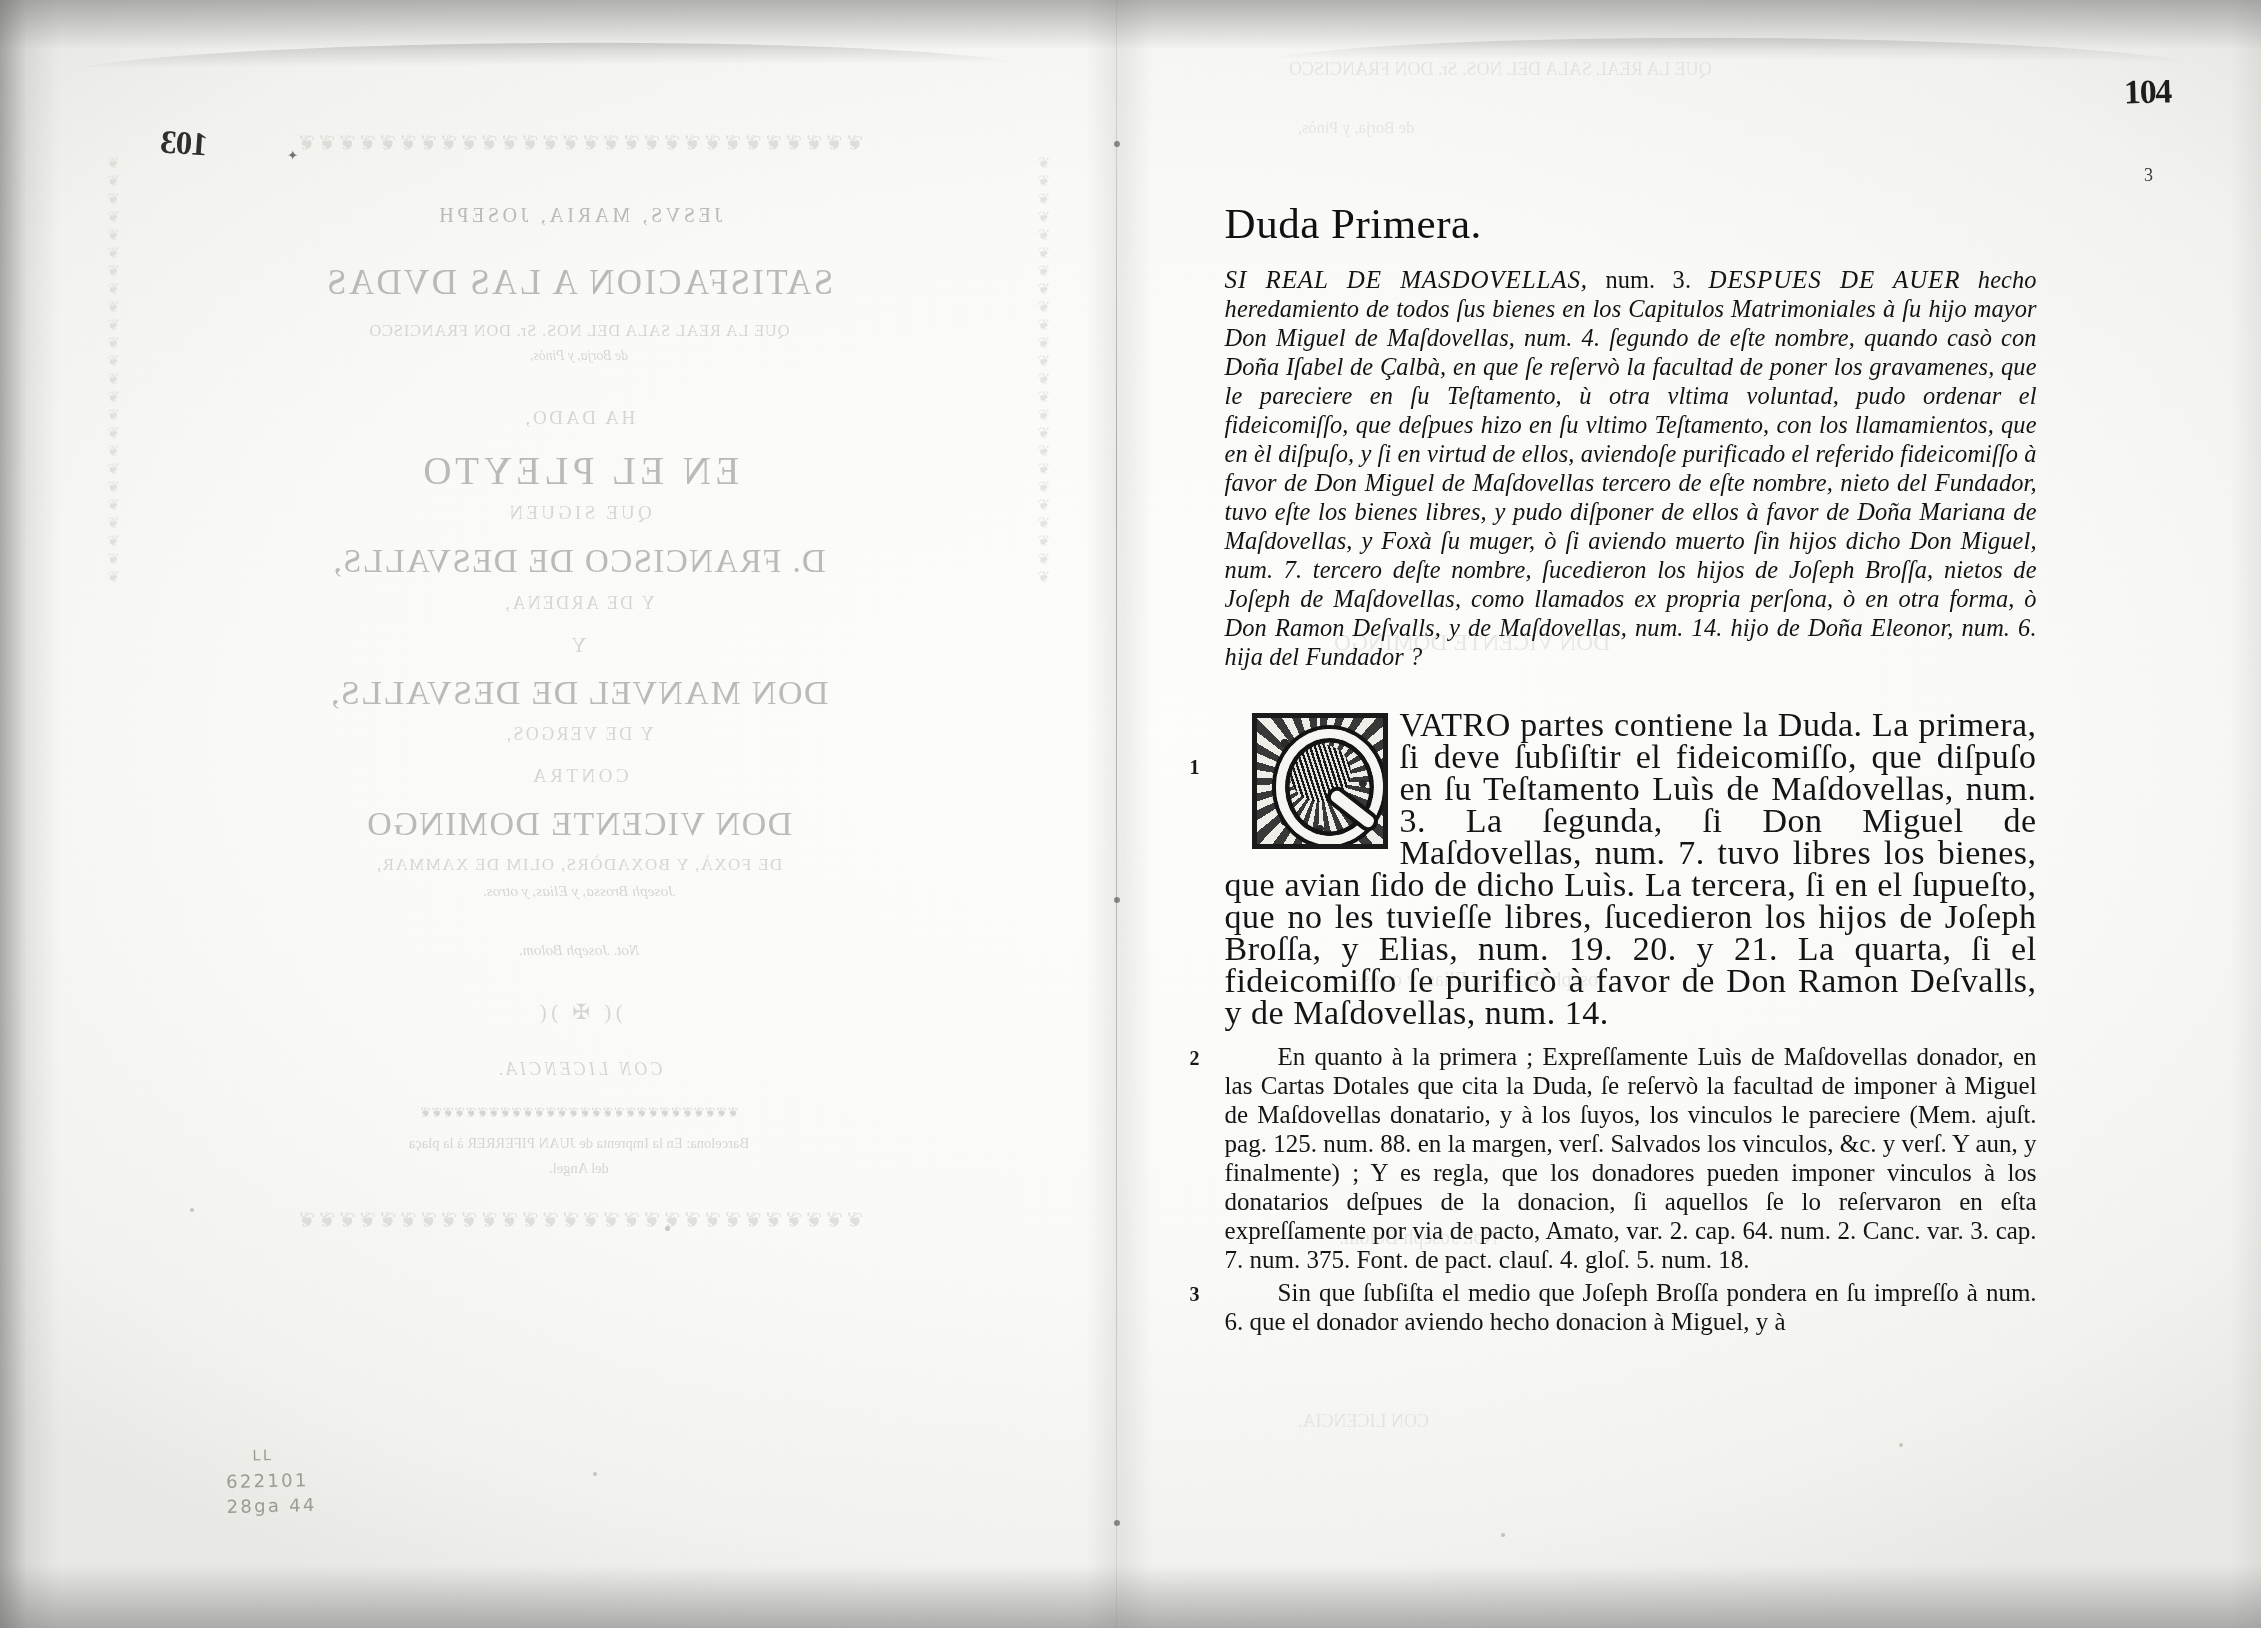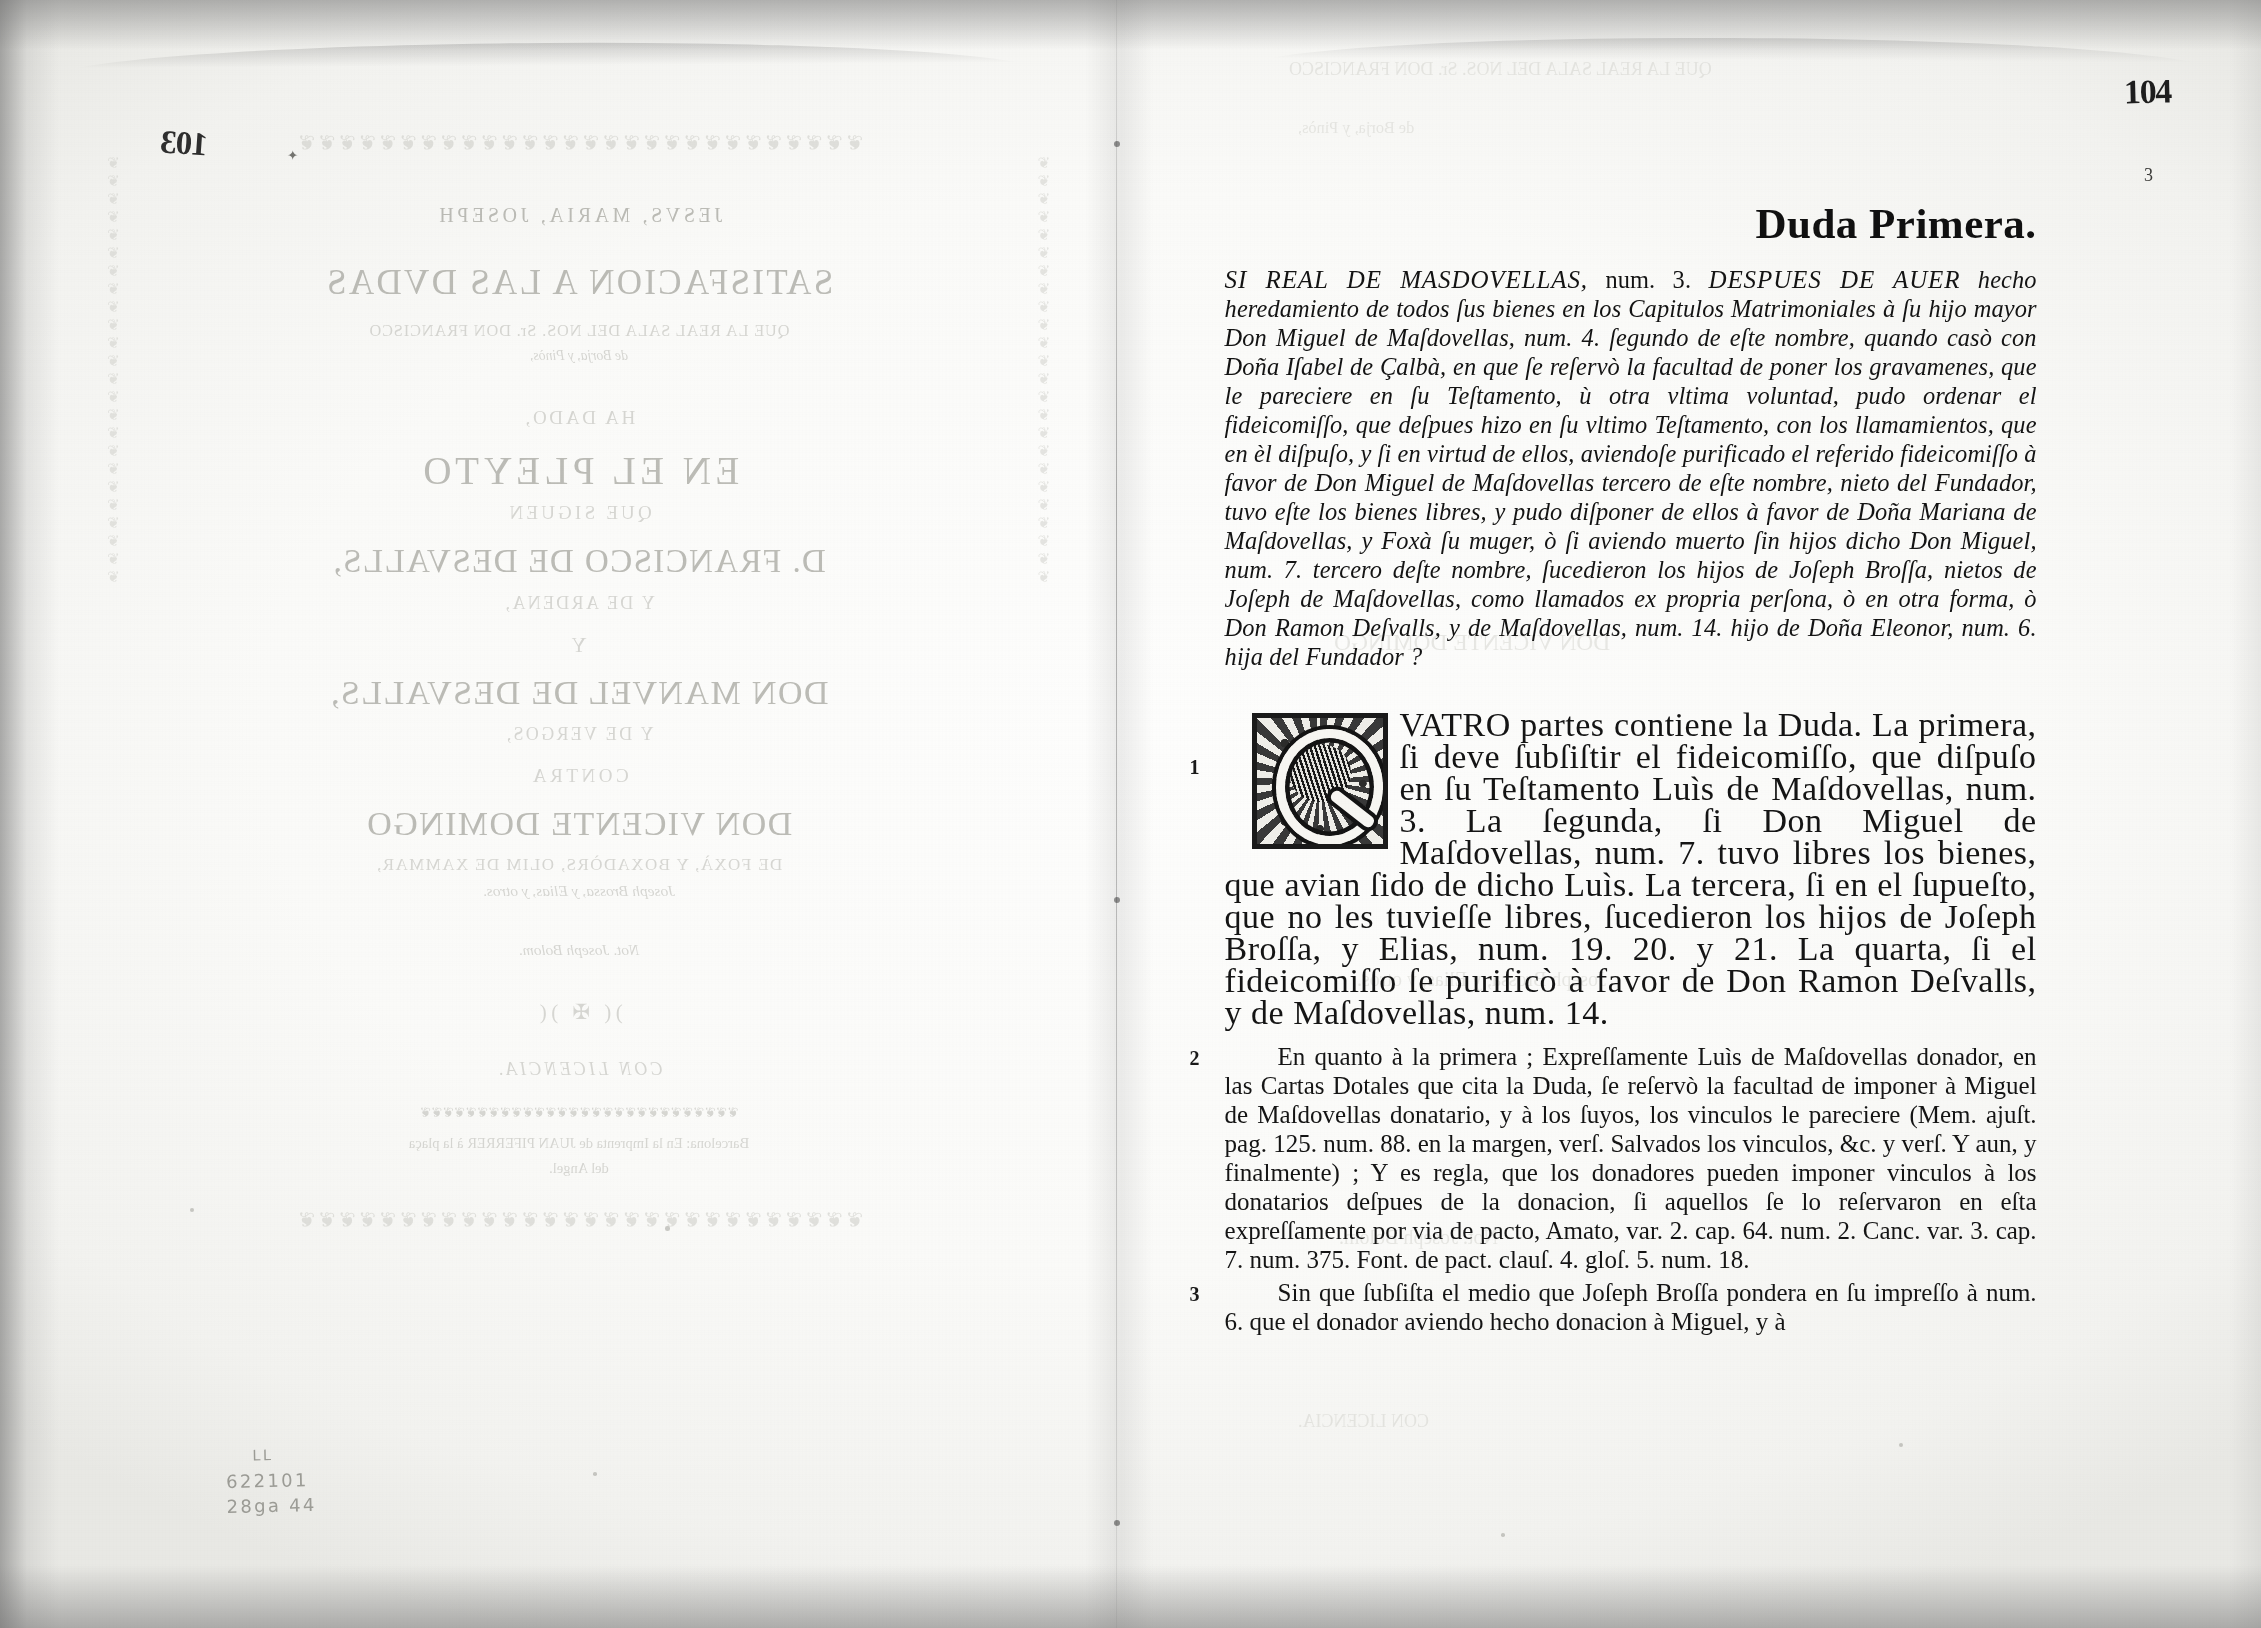--- a/index.html
+++ b/index.html
@@ -140,23 +140,23 @@
     font-size:18px;color:#3a3a38;
   }
 
   .textblock{
     position:absolute;left:3.6px;top:149px;width:812px;
     color:#181818;
   }
 
   h1#heading{
     margin:0 0 17px 0;
-    text-align:right;
+    text-align:left;
     font-family:"Liberation Serif",serif;
-    font-size:43px;font-weight:700;
+    font-size:43px;font-weight:400;
     letter-spacing:0.5px;
     color:#111;
   }
 
   
   #preamble{
     font-style:italic;
     font-size:24.4px;
     line-height:29px;
     text-align:justify;

